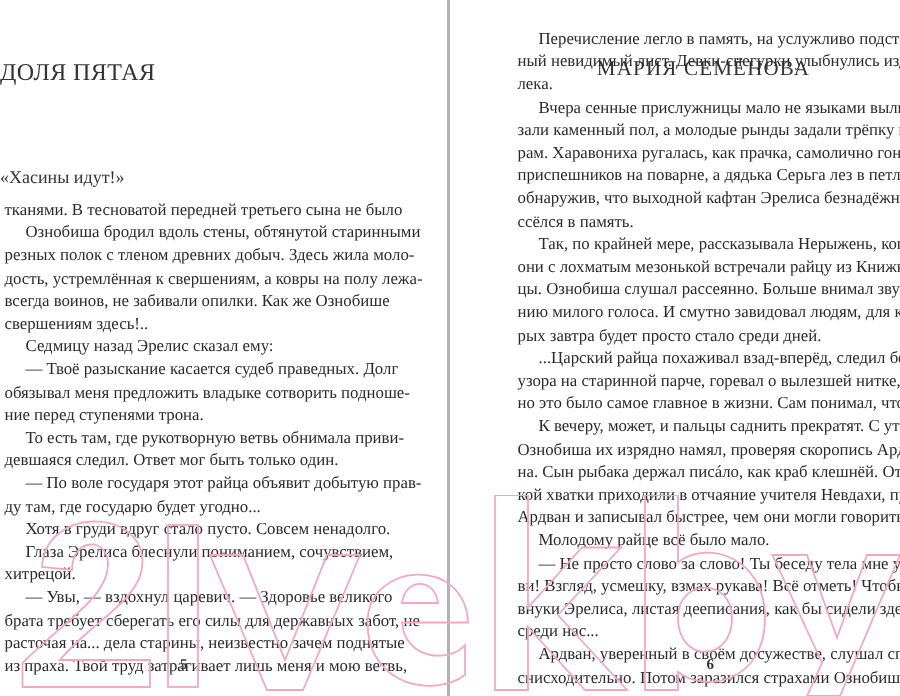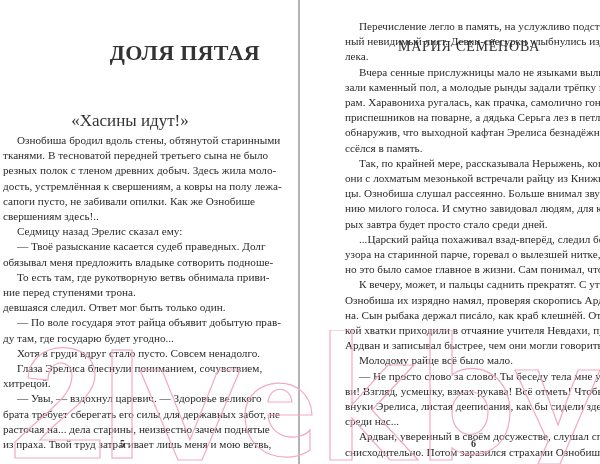--- a/index.html
+++ b/index.html
@@ -4,22 +4,22 @@
   <style>
     html, body { margin:0; padding:0; }
     body {
       width:600px; height:464px; background:#ffffff; overflow:hidden;
       position:relative; font-family:"Liberation Serif","DejaVu Serif",serif; color:#2b2b2b;
     }
     .page { position:absolute; top:0; height:464px; }
     .page-left { left:0; width:298px; }
     .page-right { left:300px; width:300px; }
     .divider { position:absolute; left:298px; top:0; width:2px; height:464px; background:#b3b3b3; }
-    .chapter-title { position:absolute; left:0; width:260px; top:40px; text-align:right; font-size:22px; letter-spacing:0.3px; color:#333;font-weight:bold; }
-    .section-title { position:absolute; left:0; width:260px; top:111px; text-align:center; font-size:17px; color:#333; }
+    .chapter-title { position:absolute; left:0; width:260px; top:40px; text-align:left; font-size:16px; letter-spacing:0.3px; color:#333; }
+    .section-title { position:absolute; left:0; width:260px; top:111px; text-align:left; font-size:12px; color:#333; }
     .running-head { position:absolute; left:38px; width:262px; top:3px; text-align:center; font-size:14px; letter-spacing:0.8px; color:#333;margin-top:36px; }
     .text-block { position:absolute; font-size:11.2px; line-height:15.2px; }
     .left-text { left:3px; top:133px; width:250px; }
     .right-text { left:345px; top:19px; width:250px; }
     .line { display:block; text-align:justify; text-align-last:justify; white-space:nowrap; overflow:visible; }
     .line.last { text-align-last:left; }
     .line.ind { padding-left:14px; }
     .page-number { position:absolute; font-size:10px; font-weight:bold; color:#333; }
     .pn-left { left:120px; top:438px; }
     .pn-right { left:471px; top:438px; }
@@ -27,31 +27,31 @@
   </style>
 </head>
 <body>
 
 <div class="page page-left">
   <div class="chapter-title">ДОЛЯ ПЯТАЯ</div>
   <div class="section-title">«Хасины идут!»</div>
   <div class="page-number pn-left">5</div>
 </div>
 <div class="text-block left-text" id="left-text">
+    <span class="line">тканями. В тесноватой передней третьего сына не было</span>
     <span class="line ind">Ознобиша бродил вдоль стены, обтянутой старинными</span>
-    <span class="line">тканями. В тесноватой передней третьего сына не было</span>
     <span class="line">резных полок с тленом древних добыч. Здесь жила моло-</span>
     <span class="line">дость, устремлённая к свершениям, а ковры на полу лежа-</span>
-    <span class="line">сапоги пусто, не забивали опилки. Как же Ознобише</span>
+    <span class="line">всегда воинов, не забивали опилки. Как же Ознобише</span>
     <span class="line last">свершениям здесь!..</span>
     <span class="line ind last">Седмицу назад Эрелис сказал ему:</span>
     <span class="line ind">— Твоё разыскание касается судеб праведных. Долг</span>
     <span class="line">обязывал меня предложить владыке сотворить подноше-</span>
+    <span class="line last">ние перед ступенями трона.</span>
     <span class="line ind">То есть там, где рукотворную ветвь обнимала приви-</span>
-    <span class="line last">ние перед ступенями трона.</span>
     <span class="line last">девшаяся следил. Ответ мог быть только один.</span>
     <span class="line ind">— По воле государя этот райца объявит добытую прав-</span>
     <span class="line last">ду там, где государю будет угодно...</span>
     <span class="line ind last">Хотя в груди вдруг стало пусто. Совсем ненадолго.</span>
     <span class="line ind">Глаза Эрелиса блеснули пониманием, сочувствием,</span>
     <span class="line last">хитрецой.</span>
     <span class="line ind">— Увы, — вздохнул царевич. — Здоровье великого</span>
     <span class="line">брата требует сберегать его силы для державных забот, не</span>
     <span class="line">расточая на... дела старины, неизвестно зачем поднятые</span>
     <span class="line">из праха. Твой труд затрагивает лишь меня и мою ветвь,</span>

